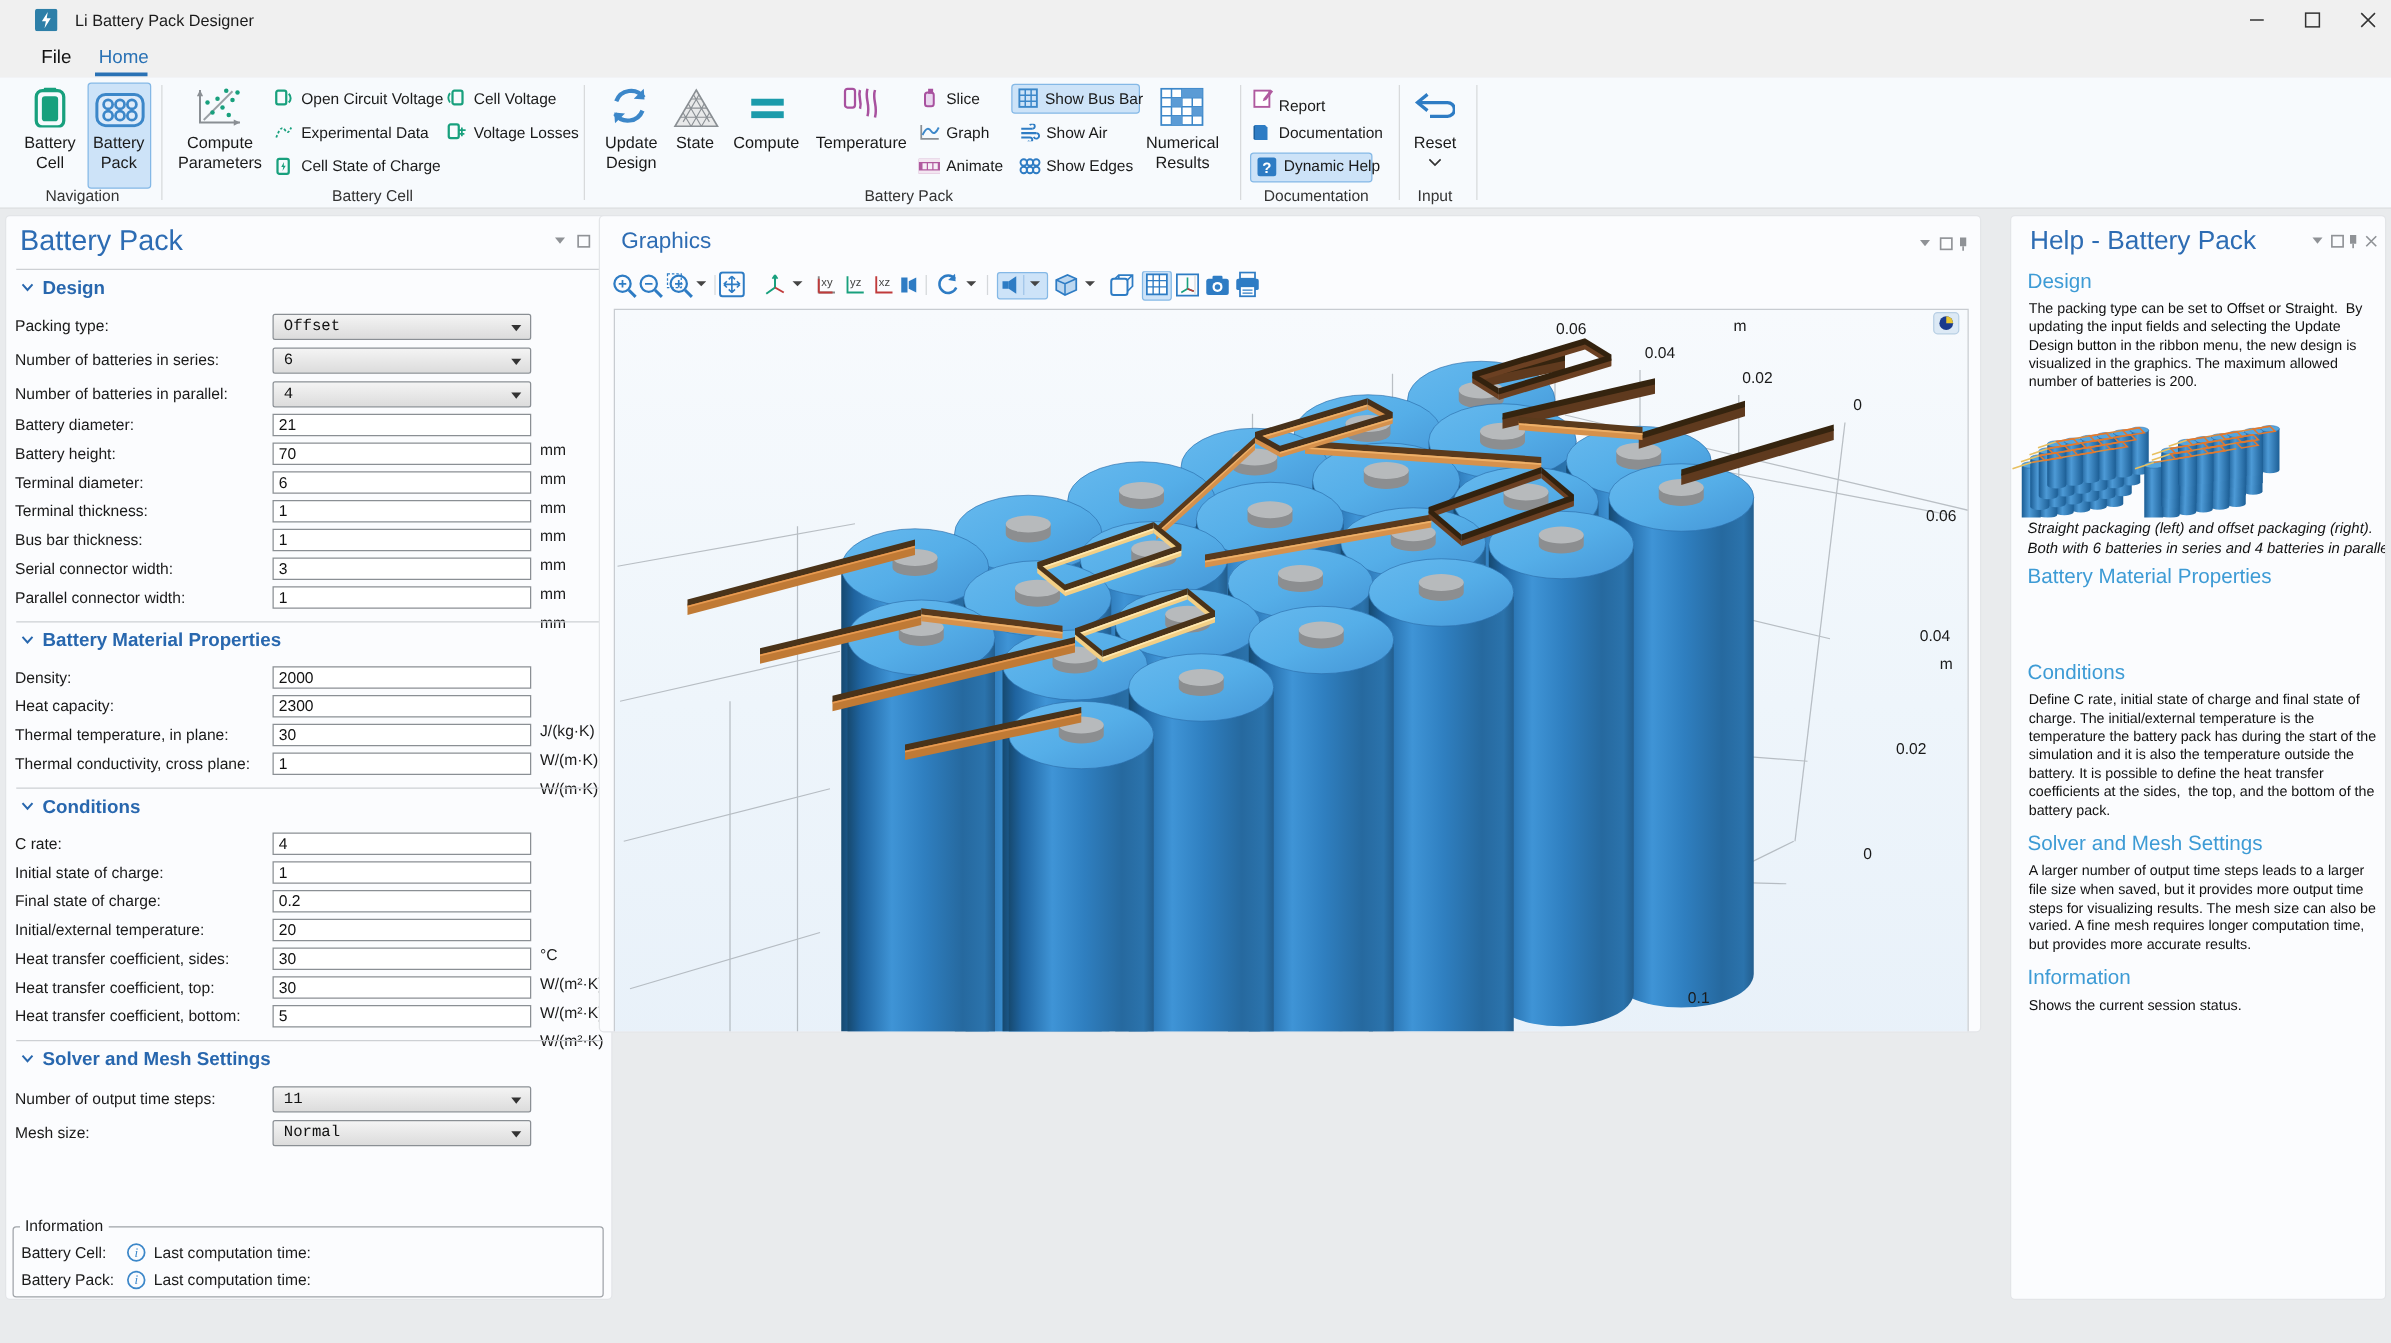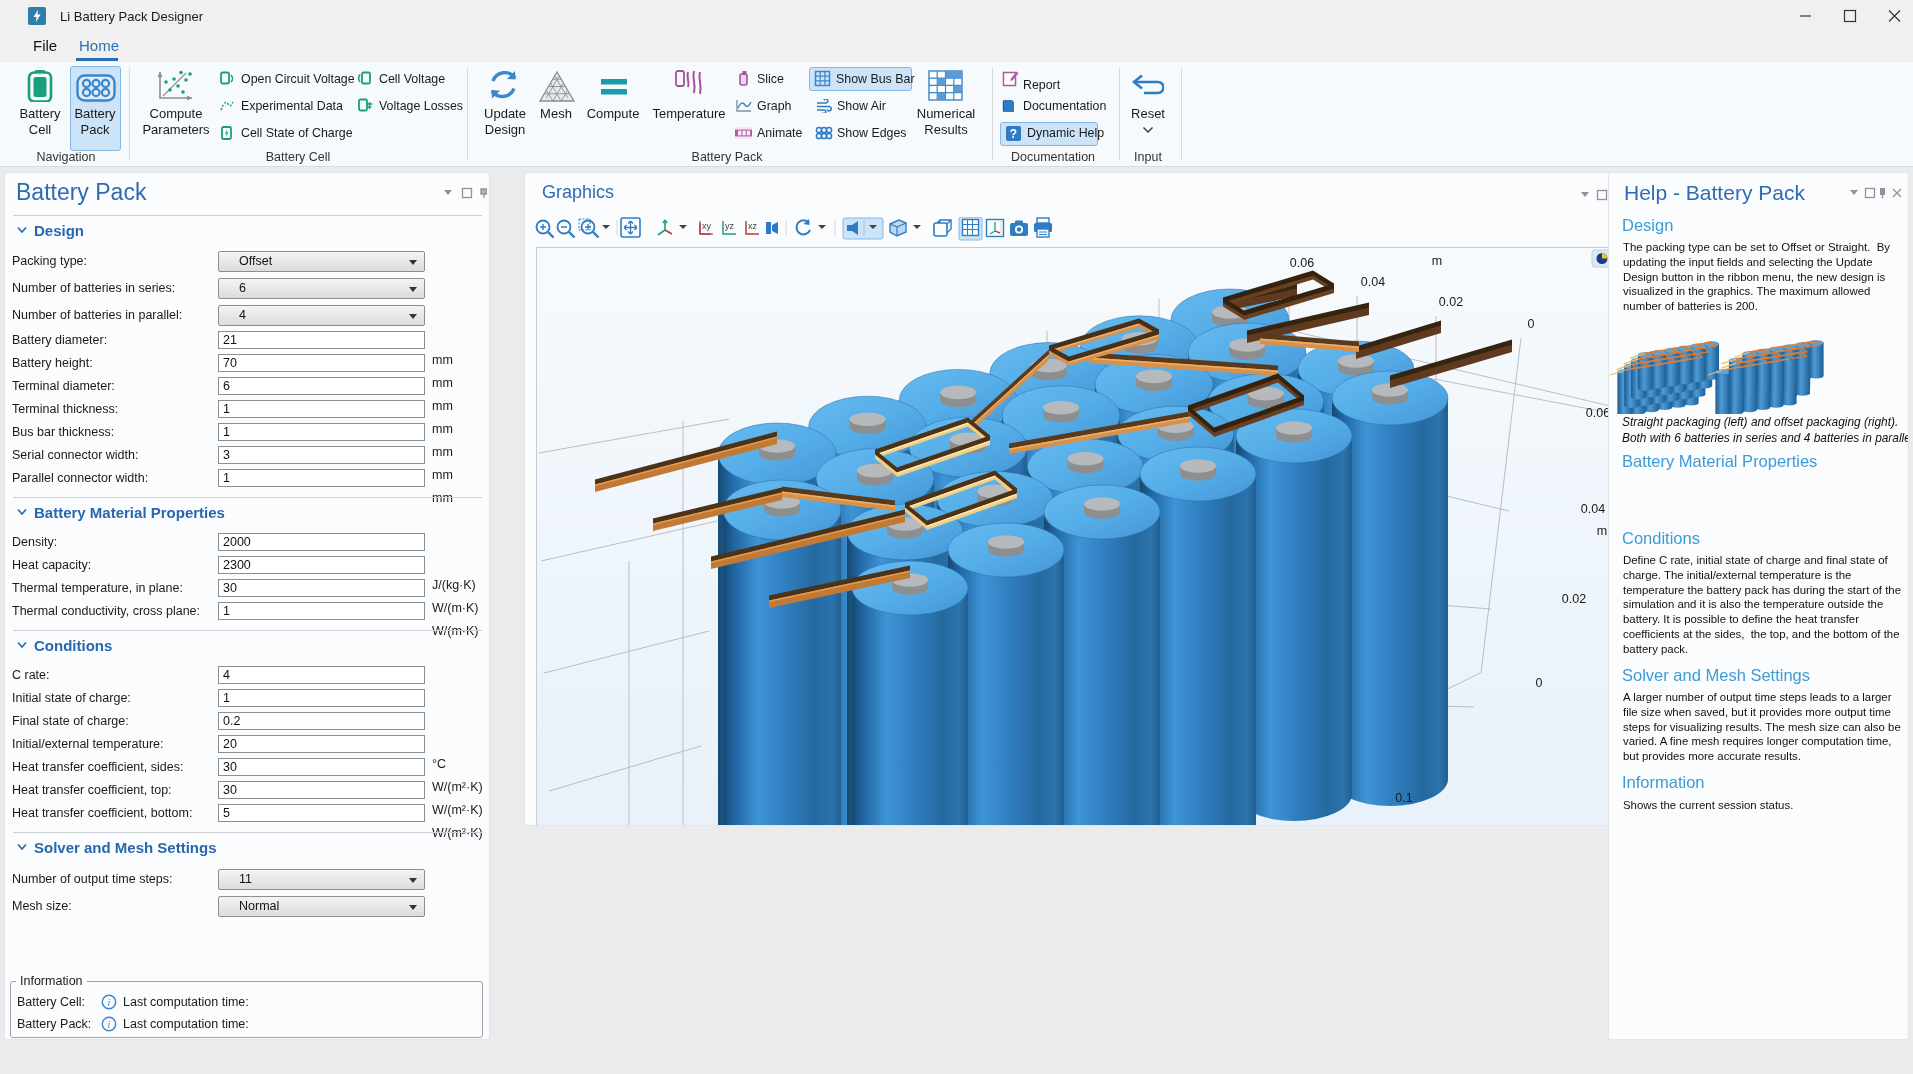--- a/index.html
+++ b/index.html
@@ -13,21 +13,21 @@
 .rsep { position:absolute; top:68px; height:92px; width:1px; background:#d8dadc; }
 .rbtn-label { position:absolute; font-size:13px; color:#1a1a1a; text-align:center; transform:translateX(-50%); white-space:nowrap; line-height:16px; }
 .rsmall { position:absolute; font-size:12.4px; color:#1a1a1a; white-space:nowrap; }
 .rsel { position:absolute; background:#cde3f8; border:1px solid #84b8e6; border-radius:3px; }
 .panel { position:absolute; background:#fbfcfe; border-radius:3px; box-shadow:0 0 0 1px #e3e5e8; overflow:hidden; }
 .ptitle { font-size:19px; color:#2d6cb3; position:absolute; white-space:nowrap; }
 .sechead { position:absolute; font-size:15px; font-weight:bold; color:#2867ae; white-space:nowrap; }
 .flabel { position:absolute; font-size:12.5px; color:#1a1a1a; white-space:nowrap; }
 .funit { position:absolute; font-size:12.5px; color:#1a1a1a; white-space:nowrap;margin-top:20px; }
 .tinput { position:absolute; left:213px; width:207px; height:18px; border:1px solid #8a8f94; background:#fff; font-size:12.5px; padding-left:4px; line-height:16px; color:#111; }
-.combo { position:absolute; left:213px; width:207px; height:21px; border:1px solid #8a8f94; border-radius:2px; background:linear-gradient(#f4f4f4,#e9e9e9 45%,#dcdcdc); font-size:12.5px; color:#111; line-height:19px; padding-left:20px; }
+.combo { position:absolute; left:213px; width:207px; height:21px; border:1px solid #8a8f94; border-radius:2px; background:linear-gradient(#f4f4f4,#e9e9e9 45%,#dcdcdc); font-size:12.5px; color:#111; line-height:19px; padding-left:8px;font-family:Liberation Mono, monospace; }
 .combo:after { content:""; position:absolute; right:7px; top:8px; border-left:4.5px solid transparent; border-right:4.5px solid transparent; border-top:5.5px solid #333; }
 .hline { position:absolute; left:8px; width:469px; height:1px; background:#cdd0d4; }
 .helphead { position:absolute; font-size:16.5px; color:#3d9bd5; white-space:nowrap; }
 .helptext { position:absolute; font-size:11.4px; color:#111; line-height:14.8px; white-space:nowrap; }
 </style>
 </head>
 <body>
 
 <div id="titlebar">
   <svg class="abs" style="left:28px;top:7px" width="18" height="18">
@@ -130,21 +130,21 @@
     <path d="M28 1 L28.6 9.6 L20 9 Z" fill="#3c87c9"></path>
     <path d="M5 21 A12.5 12.5 0 0 0 27 18.5" stroke="#3c87c9" stroke-width="3.4" fill="none"></path>
     <path d="M5 28.5 L4.4 20 L13 20.8 Z" fill="#3c87c9"></path>
   </svg>
   <div class="rbtn-label" style="left:505px;top:44px;">Update<br>Design</div>
 
   <svg class="abs" style="left:538px;top:8px" width="38" height="34">
     <path d="M19 2 L36 31 L2 31 Z" fill="#e8e9ea" stroke="#8a8f94" stroke-width="1.3"></path>
     <path d="M14.7 9.2 L23.3 9.2 M10.5 16.5 L27.5 16.5 M6.2 23.8 L31.8 23.8 M16.8 5.8 L29.5 27.5 M12.6 13 L23 31 M8.4 20.2 L14.8 31 M21.2 5.8 L8.5 27.5 M25.4 13 L15 31 M29.6 20.2 L23.2 31" stroke="#8a8f94" stroke-width="0.9"></path>
   </svg>
-  <div class="rbtn-label" style="left:556px;top:44px;">Mesh</div>
+  <div class="rbtn-label" style="left:556px;top:44px;">State</div>
 
   <svg class="abs" style="left:599px;top:14px" width="30" height="22">
     <rect x="2" y="3" width="26" height="5.5" fill="#1b9bab"></rect>
     <rect x="2" y="13" width="26" height="5.5" fill="#1b9bab"></rect>
   </svg>
   <div class="rbtn-label" style="left:613px;top:44px;">Compute</div>
 
   <svg class="abs" style="left:674px;top:7px" width="32" height="36">
     <rect x="2" y="2" width="8" height="15" rx="2" fill="none" stroke="#a8519f" stroke-width="1.8"></rect>
     <path d="M14 3 C12 9 16 12 14 18 M20 2 C17.5 10 22.5 14 20 24 M26 3 C23.5 11 28.5 15 26 25" stroke="#a8519f" stroke-width="2" fill="none"></path>
@@ -327,21 +327,21 @@
     </svg>
   <div class="flabel" style="left:118px;top:822px;">Last computation time:</div>
   <div class="flabel" style="left:12px;top:844px;">Battery Pack:</div>
   <svg class="abs" style="left:96px;top:843px" width="16" height="16">
       <circle cx="8" cy="8" r="6.7" fill="none" stroke="#3c87c9" stroke-width="1.4"></circle>
       <text x="8" y="11.6" font-size="10.5" font-style="italic" font-family="Liberation Serif" fill="#3c87c9" text-anchor="middle">i</text>
     </svg>
   <div class="flabel" style="left:118px;top:844px;">Last computation time:</div>
 </div>
 
-<div class="panel" style="left:525px;top:173px;width:1104px;height:652px;">
+<div class="panel" style="left:480px;top:173px;width:1104px;height:652px;">
   <div class="ptitle" style="left:17px;top:9px;font-size:18px;">Graphics</div>
   <svg class="abs" style="left:1055px;top:16px" width="40" height="12">
     <path d="M1 3 L5 8 L9 3 Z" fill="#8f9296"></path>
     <rect x="17.5" y="1.5" width="9" height="9" fill="none" stroke="#8f9296" stroke-width="1.3"></rect>
     <rect x="33" y="1" width="5" height="7" fill="#8f9296"></rect>
       <path d="M35.5 8 L35.5 11.5" stroke="#8f9296" stroke-width="1.3"></path>
   </svg>
 
   <svg class="abs" style="left:8px;top:44px" width="530" height="26">
     <g fill="none" stroke="#2e7cc4" stroke-width="1.8">

